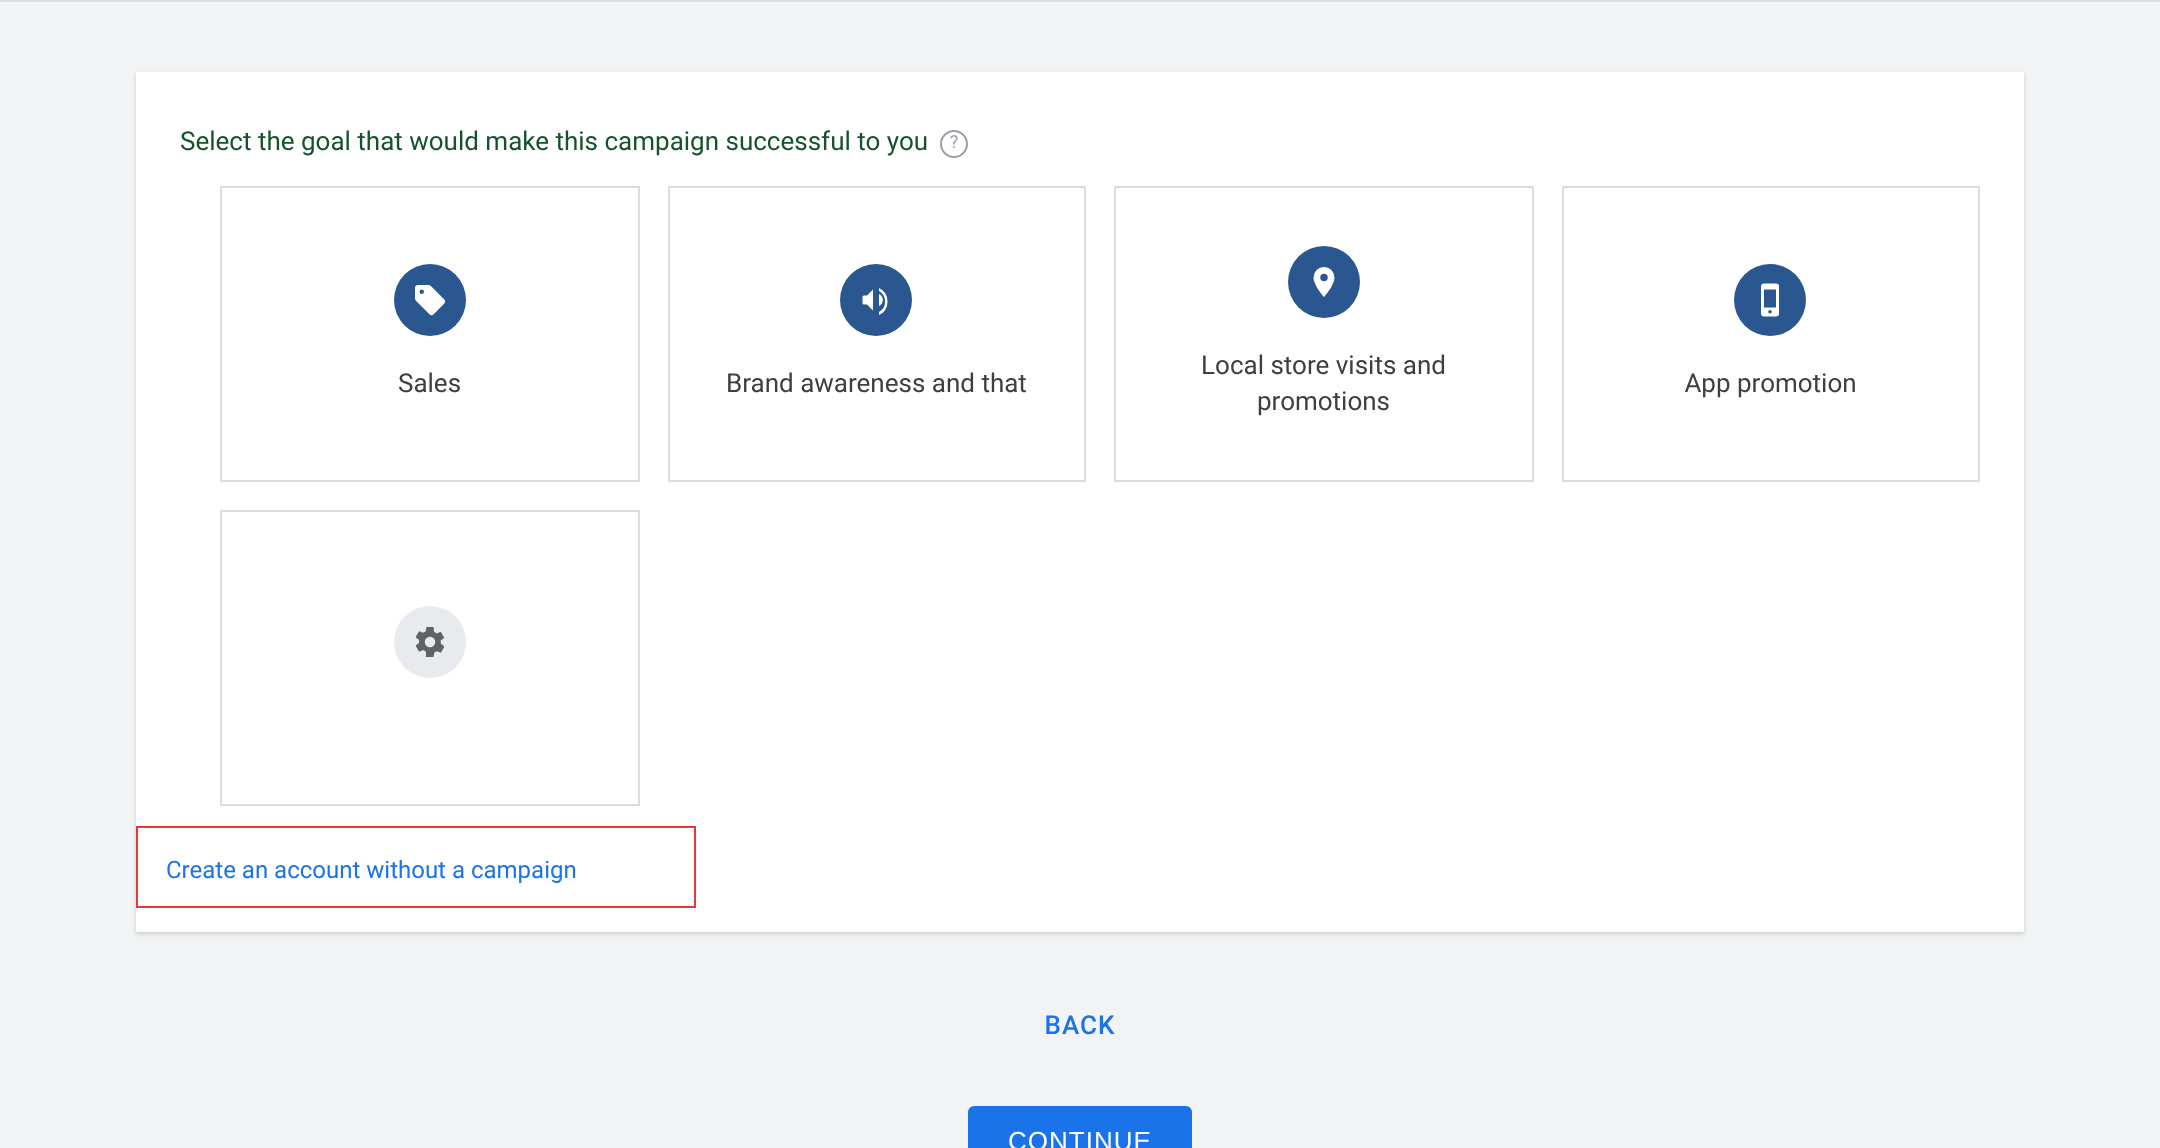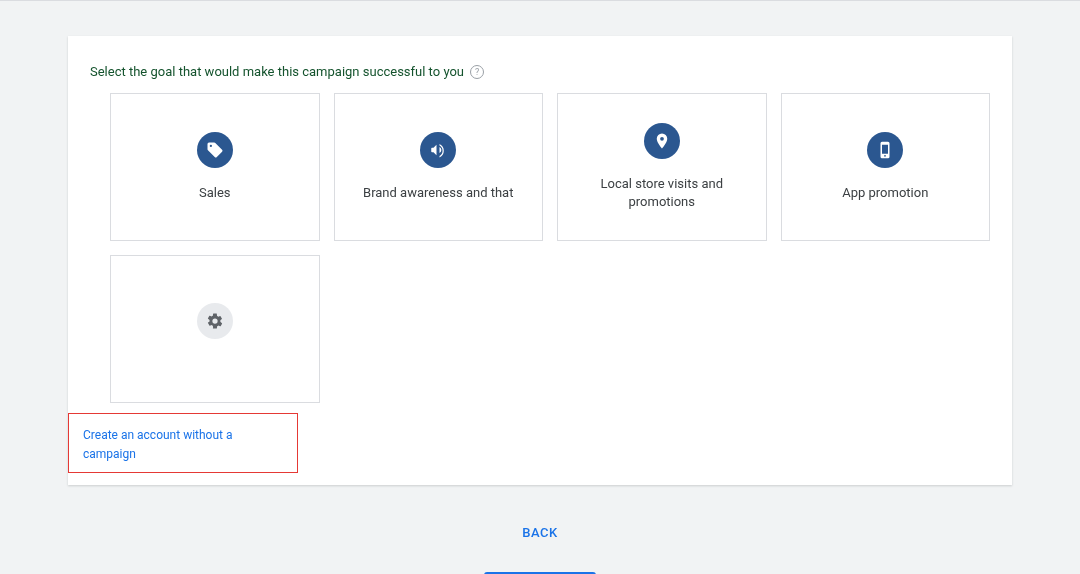--- a/index.html
+++ b/index.html
@@ -75,21 +75,21 @@
   .goal-icon svg { width: 18px; height: 18px; fill: currentColor; }
   .goal-label {
     color: #3c4043;
     font-size: 13px;
     line-height: 1.4;
   }
   .highlight-box {
     border: 1.5px solid #e53935;
     padding: 10px 14px;
     margin: 10px -22px 0 -22px;
-    width: 230px;
+    width: 280px;
     position: relative;
     left: 0;
   }
   .link-no-campaign {
     color: #1a73e8;
     font-size: 12px;
     cursor: pointer;
   }
   .footer {
     margin: 32px 68px 0 68px;

